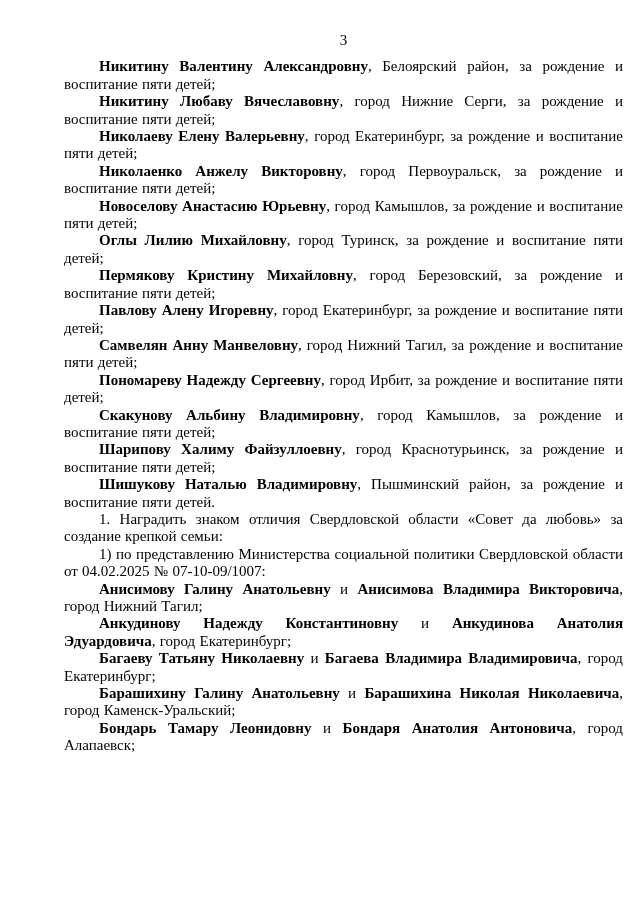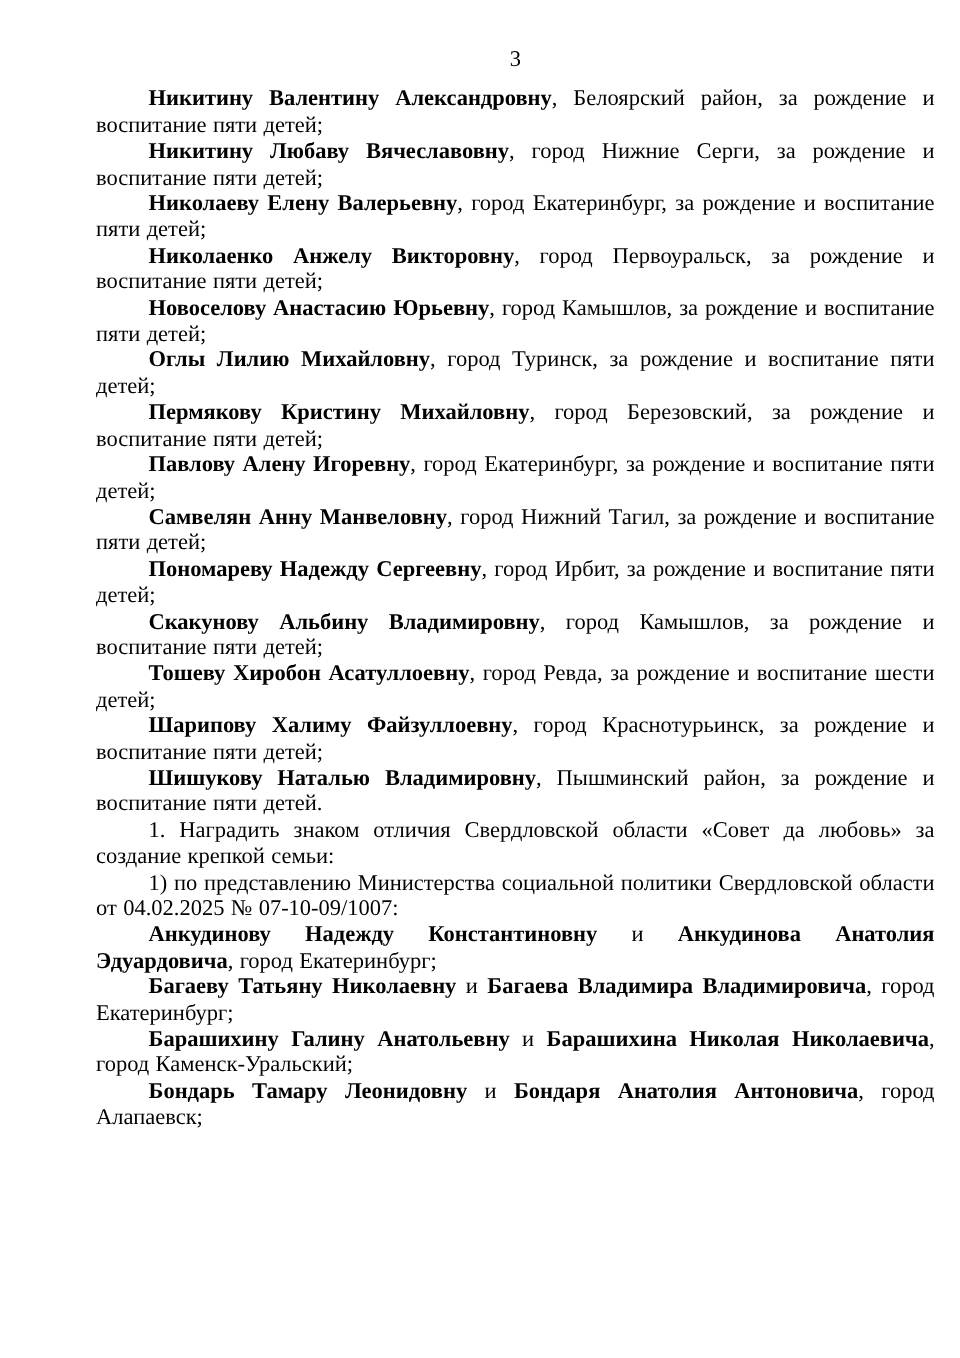--- a/index.html
+++ b/index.html
@@ -61,31 +61,31 @@
   <p class="para"><b>Пермякову Кристину Михайловну</b><span>, город Березовский, за рождение и воспитание пяти детей;</span></p>
 
   <p class="para"><b>Павлову Алену Игоревну</b><span>, город Екатеринбург, за рождение и воспитание пяти детей;</span></p>
 
   <p class="para"><b>Самвелян Анну Манвеловну</b><span>, город Нижний Тагил, за рождение и воспитание пяти детей;</span></p>
 
   <p class="para"><b>Пономареву Надежду Сергеевну</b><span>, город Ирбит, за рождение и воспитание пяти детей;</span></p>
 
   <p class="para"><b>Скакунову Альбину Владимировну</b><span>, город Камышлов, за рождение и воспитание пяти детей;</span></p>
 
-  <p class="para"><b>Тошеву Хиробон Асатуллоевну</b><span>, город Ревда, за рождение и воспитание шести детей;</span></p>
 
 
   <p class="para"><b>Шарипову Халиму Файзуллоевну</b><span>, город Краснотурьинск, за рождение и воспитание пяти детей;</span></p>
 
   <p class="para"><b>Шишукову Наталью Владимировну</b><span>, Пышминский район, за рождение и воспитание пяти детей.</span></p>
 
   <p class="para">1. Наградить знаком отличия Свердловской области «Совет да любовь» за создание крепкой семьи:</p>
 
   <p class="para">1) по представлению Министерства социальной политики Свердловской области от 04.02.2025 № 07-10-09/1007:</p>
 
+  <p class="para"><b>Анисимову Галину Анатольевну</b><span> и </span><b>Анисимова Владимира Викторовича</b><span>, город Нижний Тагил;</span></p>
 
   <p class="para"><b>Анкудинову Надежду Константиновну</b><span> и </span><b>Анкудинова Анатолия Эдуардовича</b><span>, город Екатеринбург;</span></p>
 
   <p class="para"><b>Багаеву Татьяну Николаевну</b><span> и </span><b>Багаева Владимира Владимировича</b><span>, город Екатеринбург;</span></p>
 
   <p class="para"><b>Барашихину Галину Анатольевну</b><span> и </span><b>Барашихина Николая Николаевича</b><span>, город Каменск-Уральский;</span></p>
 
   <p class="para"><b>Бондарь Тамару Леонидовну</b><span> и </span><b>Бондаря Анатолия Антоновича</b><span>, город Алапаевск;</span></p>
 
 </div>

